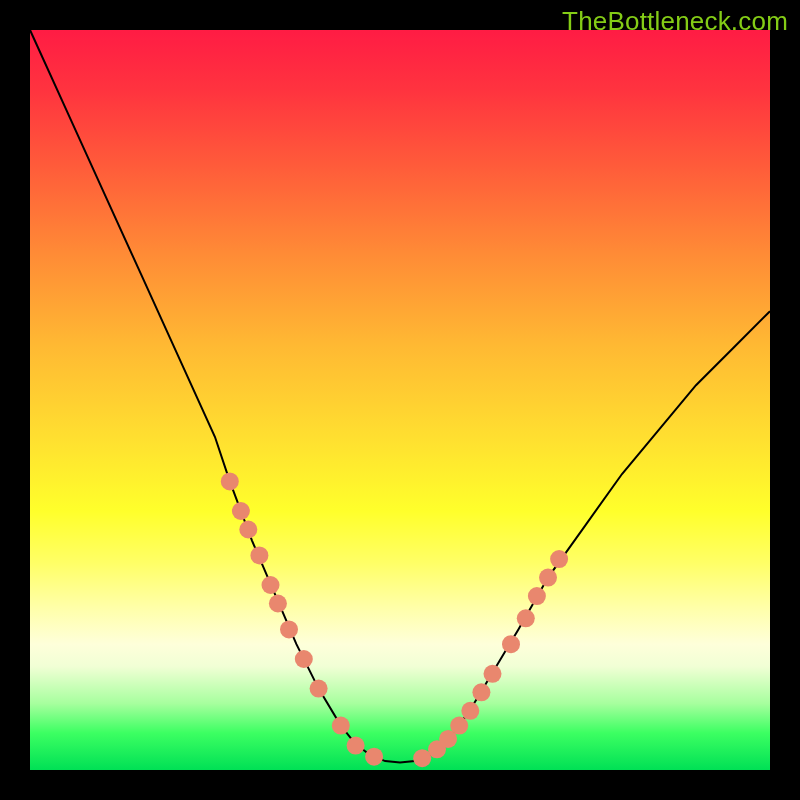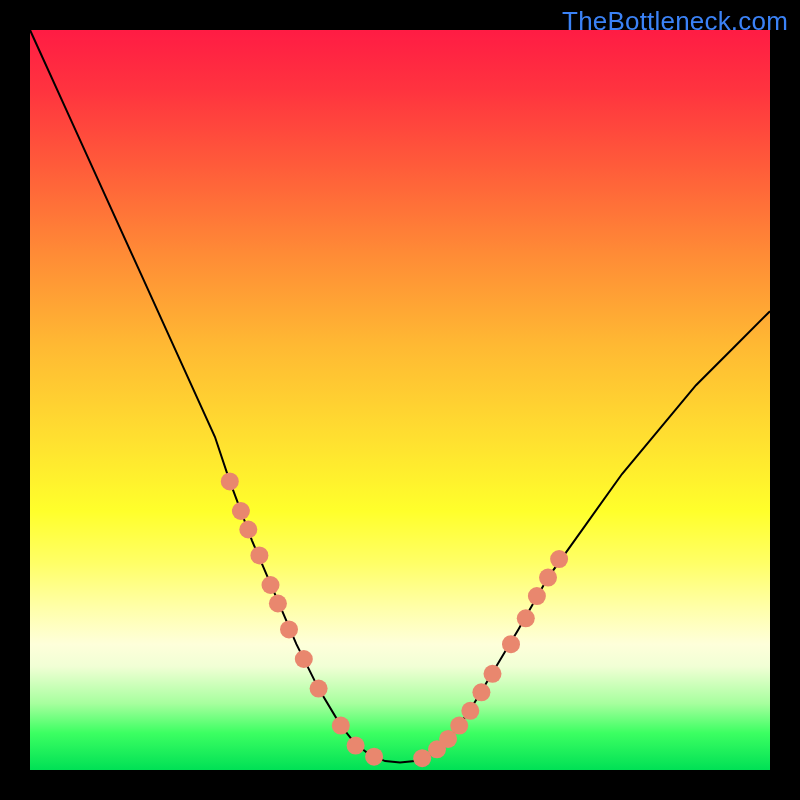--- a/index.html
+++ b/index.html
@@ -38,21 +38,21 @@
       #feffda 83%,
       #f1ffd5 86%,
       #a7ff9e 91%,
       #3cff62 95%,
       #00e055 100%);
   }
   .watermark {
     position: absolute;
     top: 6px;
     right: 12px;
-    color: #3b82f6;
+    color: #84cc16;
     font-size: 26px;
     letter-spacing: 0.2px;
     font-weight: 400;
   }
   svg.curve {
     position: absolute;
     left: 0;
     top: 0;
     width: 740px;
     height: 740px;

